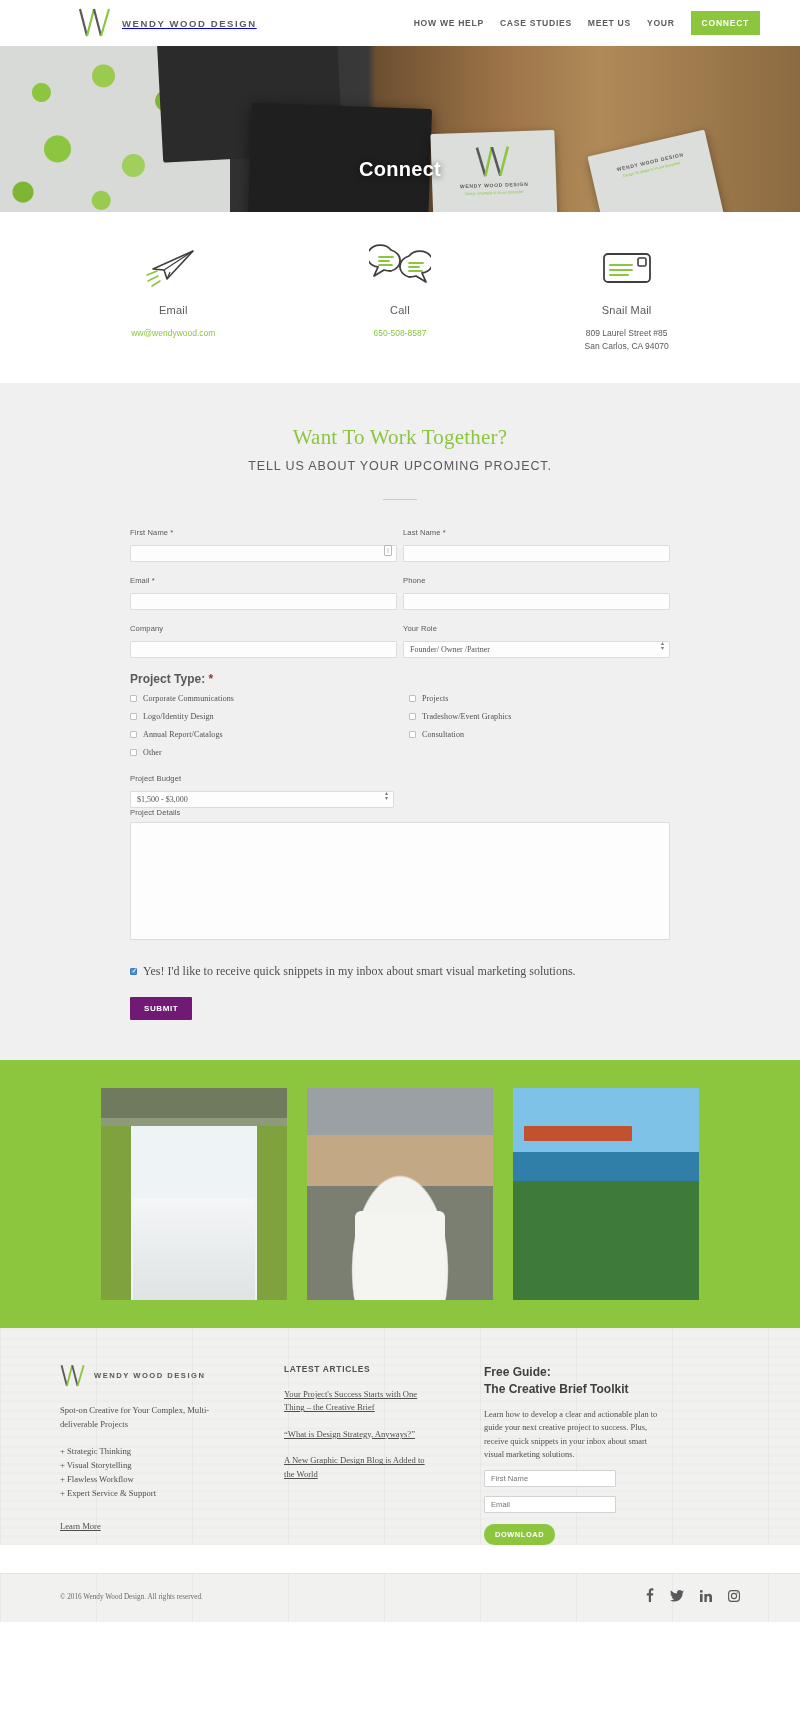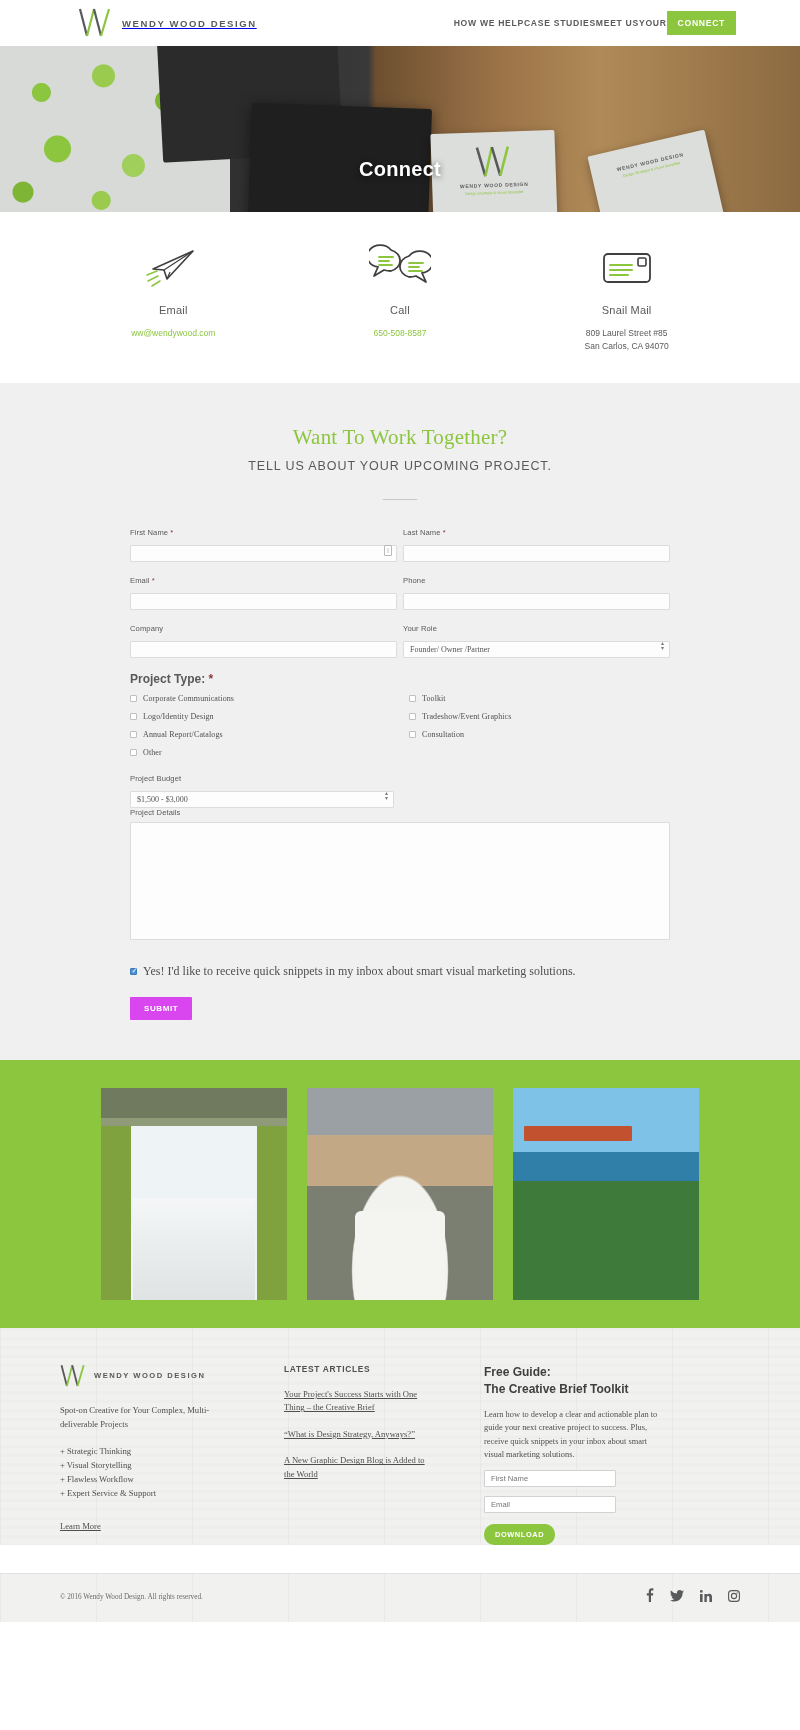--- a/index.html
+++ b/index.html
@@ -19,21 +19,21 @@
     display: flex;
     align-items: center;
     padding: 0 0 0 78px;
   }
   .brand { display: flex; align-items: center; gap: 10px; }
   .brand-mark { width: 34px; height: 30px; display: block; }
   .brand-name {
     font-size: 9.5px; letter-spacing: 1.6px; color: #58595b;
     font-weight: 600; white-space: nowrap;
   }
-  .nav { margin-left: auto; display: flex; align-items: center; gap: 0; padding-right: 64px; }
+  .nav { margin-left: auto; display: flex; align-items: center; gap: 16px; padding-right: 40px; }
   .nav-link {
     font-size: 8.6px; letter-spacing: 0.7px; color: #5b5b5b;
     text-decoration: none; font-weight: 700; white-space: nowrap;
   }
   .nav-cta {
     background: #8cc63f; color: #ffffff; font-size: 8.6px; font-weight: 700;
     letter-spacing: 0.7px; padding: 7px 11px; text-decoration: none;
   }
 
   
@@ -159,21 +159,21 @@
 
   .budget-block { margin-top: 8px; width: 264px; }
   .details-block { margin-top: 0; }
   .textarea-input {
     width: 100%; height: 118px; background: #fdfdfd; border: 1px solid #dcdcdc;
     border-radius: 1px; font-family: inherit; font-size: 8px; padding: 5px; resize: none;
   }
   .consent-row { display: flex; align-items: center; gap: 6px; margin-top: 20px; }
   .consent-text { font-size: 12px; color: #4f4f4f; font-family: "Liberation Serif", serif; }
   .submit-btn {
-    margin-top: 18px; background: #d946ef; color: #fff; border: none;
+    margin-top: 18px; background: #701a75; color: #fff; border: none;
     font-family: inherit; font-size: 8px; font-weight: 700; letter-spacing: .6px;
     padding: 7px 14px; cursor: pointer; border-radius: 1px;
   }
 
   
   .gallery {
     background: #8cc63f; padding: 28px 0; display: flex;
     justify-content: center; gap: 20px;
   }
   .gal-item { width: 186px; height: 212px; overflow: hidden; position: relative; }
@@ -432,21 +432,21 @@
               <span class="check-label">Annual Report/Catalogs</span>
             </div>
             <div class="check-row">
               <span class="check-box"></span>
               <span class="check-label">Other</span>
             </div>
           </div>
           <div class="checkbox-col">
             <div class="check-row">
               <span class="check-box"></span>
-              <span class="check-label">Toolkit</span>
+              <span class="check-label">Projects</span>
             </div>
             <div class="check-row">
               <span class="check-box"></span>
               <span class="check-label">Tradeshow/Event Graphics</span>
             </div>
             <div class="check-row">
               <span class="check-box"></span>
               <span class="check-label">Consultation</span>
             </div>
           </div>

